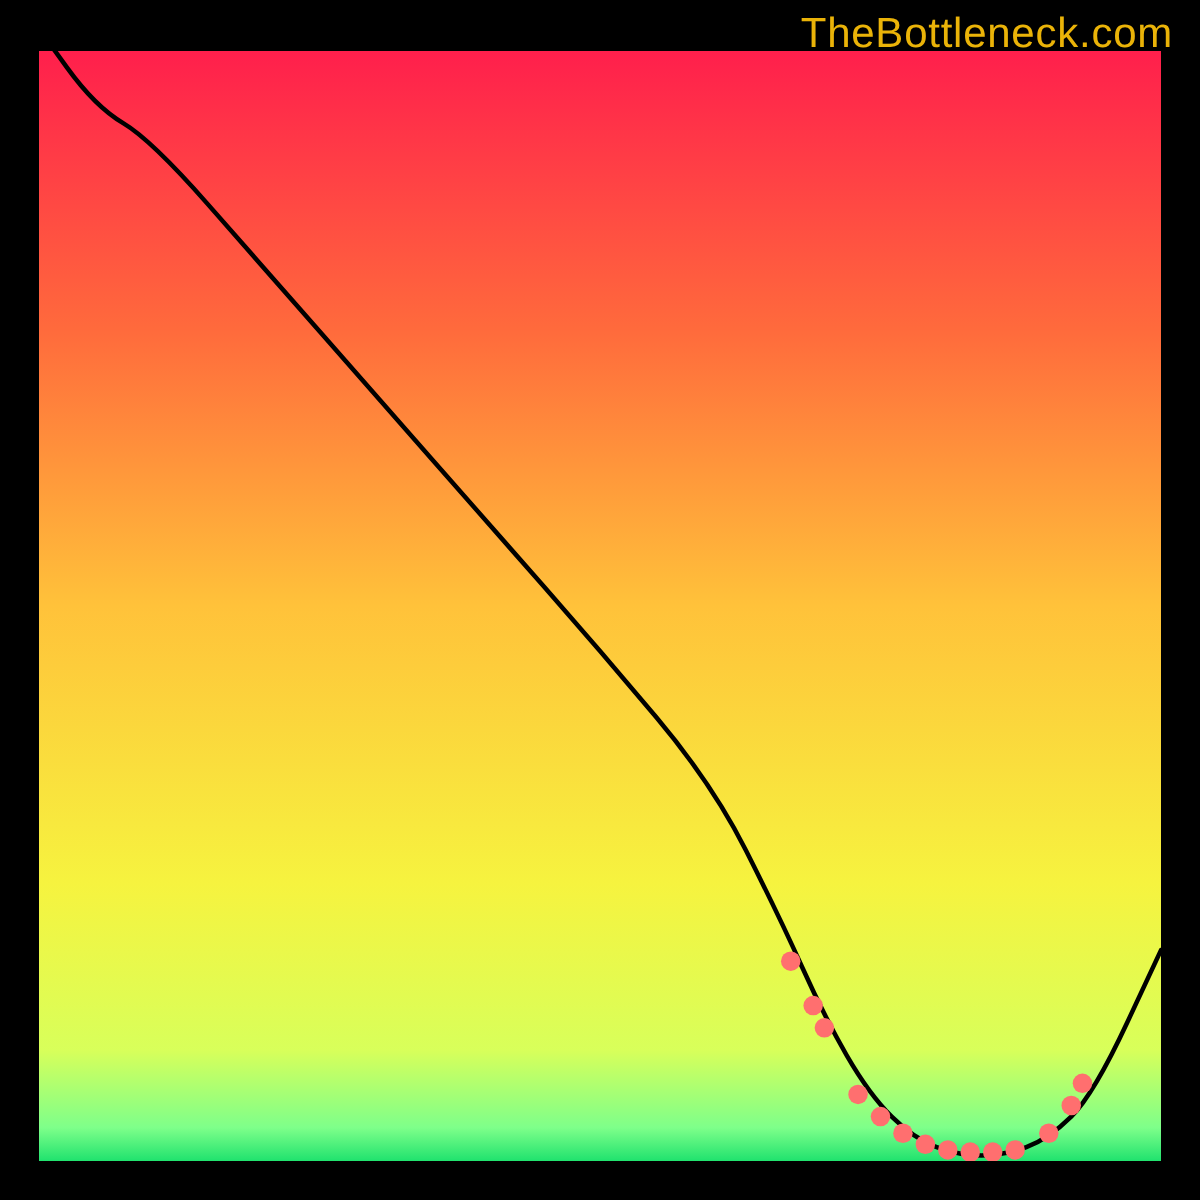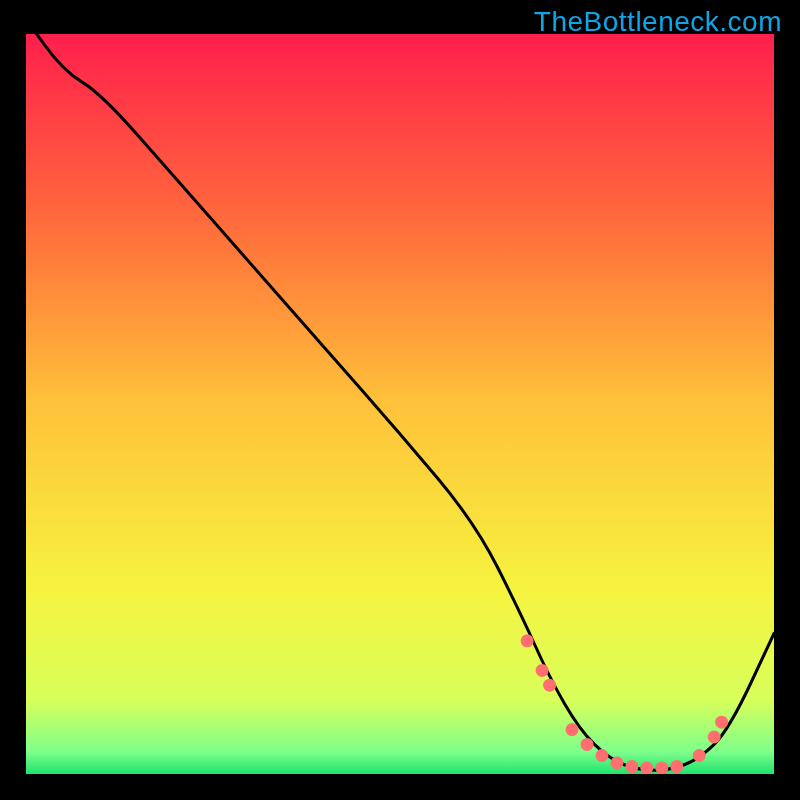--- a/index.html
+++ b/index.html
@@ -1,18 +1,18 @@
 <!DOCTYPE html>
 <html><head>
 <meta charset="utf-8">
 <style>
 *{margin:0;padding:0;box-sizing:border-box}
 html,body{width:800px;height:800px;background:#000;overflow:hidden}
 .wrap{position:relative;width:800px;height:800px}
-.watermark{position:absolute;top:6px;right:18px;color:#0ea5e9;font:28px Arial,Helvetica,sans-serif;letter-spacing:.5px}
+.watermark{position:absolute;top:6px;right:18px;color:#eab308;font:28px Arial,Helvetica,sans-serif;letter-spacing:.5px}
 svg{position:absolute;left:0;top:0}
 </style>
 </head>
 <body>
 <div class="wrap">
 
 <div class="watermark">TheBottleneck.com</div>
 
 <svg width="800" height="800" viewBox="0 0 800 800">
   <defs>

